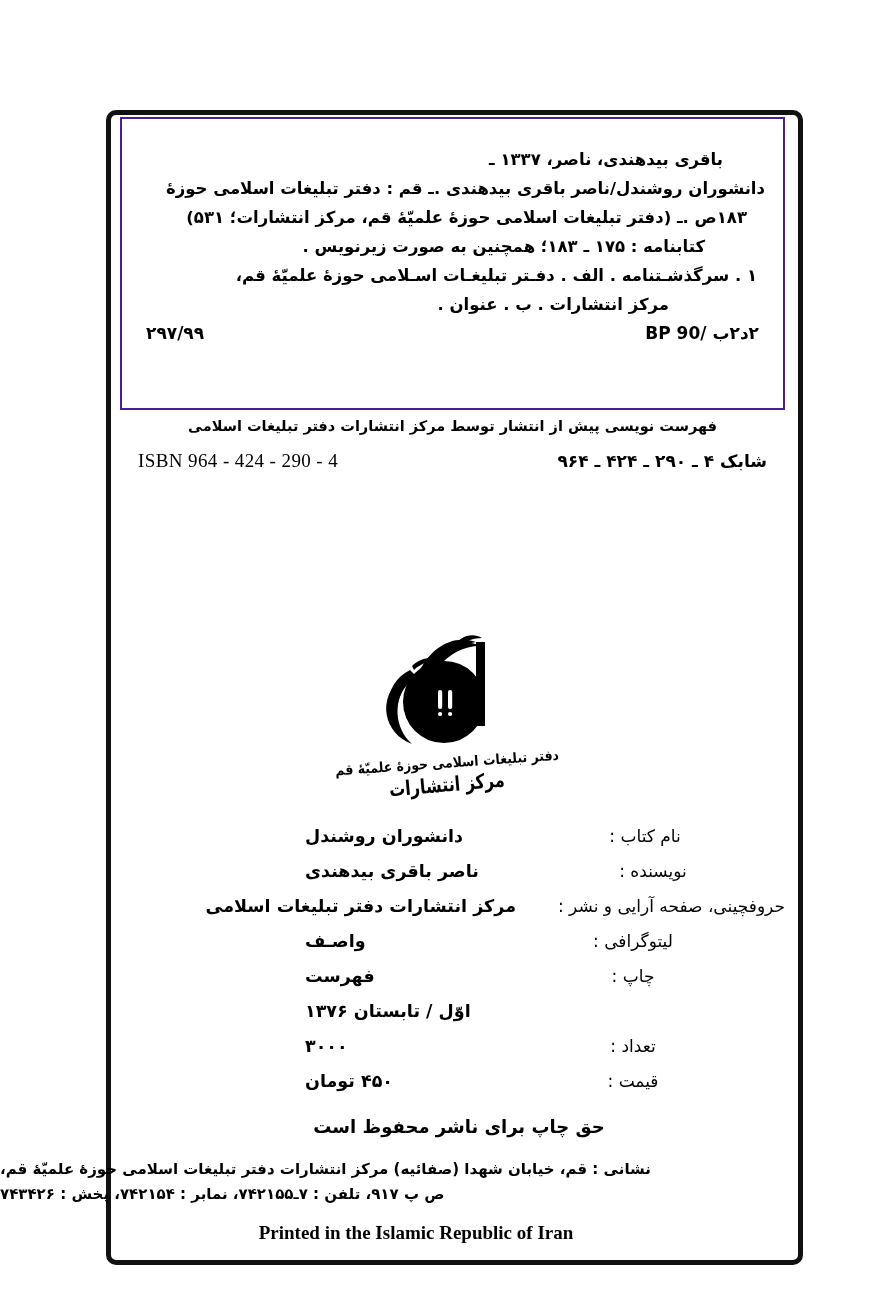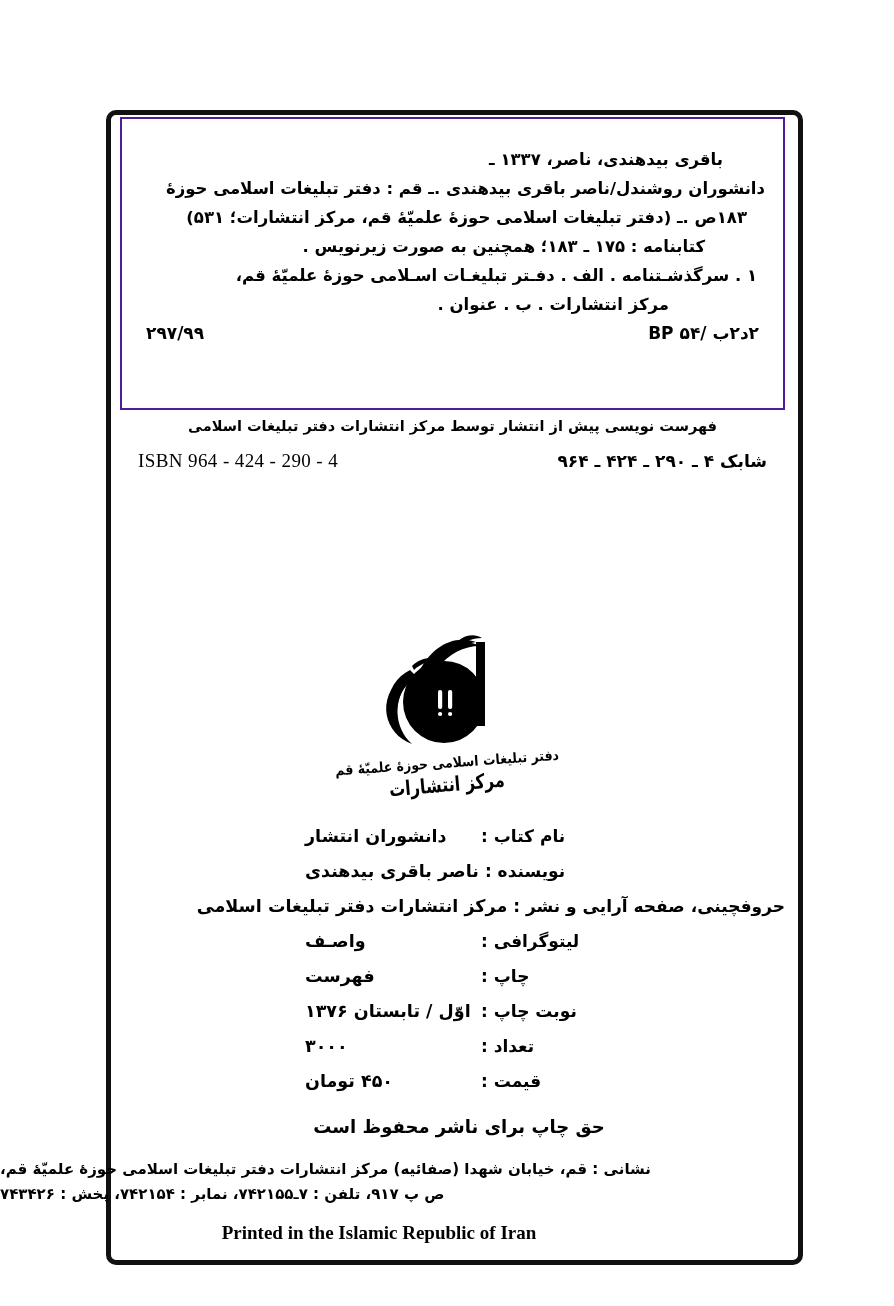--- a/index.html
+++ b/index.html
@@ -163,26 +163,27 @@
     direction: rtl;
   }
   .colophon-row {
     display: flex;
     flex-direction: row;
     align-items: baseline;
     height: 35px;
   }
   .col-label {
     width: 310px;
-    text-align: left;
+    text-align: center;
     font-size: 17px;
-    font-weight: 700;
+    font-weight: 400;
     white-space: nowrap;
     padding-left: 6px;
     box-sizing: border-box;
+    margin-left: 36px;
   }
   .col-value {
     flex: 1;
     text-align: left;
     font-size: 17.5px;
     font-weight: 700;
     white-space: nowrap;
     padding-left: 185px;
     box-sizing: border-box;
   }
@@ -213,40 +214,41 @@
   .addr .ln { display: block; }
   .printed {
     position: absolute;
     left: 0;
     top: 1222px;
     width: 758px;
     text-align: center;
     font-family: "Liberation Serif", serif;
     font-size: 19px;
     font-weight: 700;
+    padding-left: 37px;
   }
 </style>
 </head>
 <body>
 
 <div class="page-inner">
 
   <div class="page-frame"></div>
 
   <div class="cip-box">
     <div class="cip-line indent-1">باقری بیدهندی، ناصر، ۱۳۳۷ ـ</div>
     <div class="cip-line indent-2">دانشوران روشندل/ناصر باقری بیدهندی .ـ قم : دفتر تبلیغات اسلامی حوزهٔ</div>
     <div class="cip-line indent-4">۱۸۳ص .ـ (دفتر تبلیغات اسلامی حوزهٔ علمیّهٔ قم، مرکز انتشارات؛ ۵۳۱)</div>
     <div class="cip-line indent-5">کتابنامه : ۱۷۵ ـ ۱۸۳؛ همچنین به صورت زیرنویس .</div>
     <div class="cip-line indent-6">۱ . سرگذشـتنامه .      الف . دفـتر تبلیغـات اسـلامی حوزهٔ علمیّهٔ قم،</div>
     <div class="cip-line indent-7">مرکز انتشارات .    ب . عنوان .</div>
 
     <div class="cip-callnum">
       <div class="callnum-left">۲۹۷/۹۹</div>
-      <div class="callnum-right">۲د۲ب /۵۴ BP</div>
+      <div class="callnum-right">۲د۲ب /90 BP</div>
     </div>
   </div>
 
   <div class="cip-note">فهرست نویسی پیش از انتشار توسط مرکز انتشارات دفتر تبلیغات اسلامی</div>
 
   <div class="isbn-row">
     <div class="isbn-latin">ISBN 964 - 424 - 290 - 4</div>
     <div class="isbn-fa">شابک ۴ ـ ۲۹۰ ـ ۴۲۴ ـ ۹۶۴</div>
   </div>
 
@@ -274,21 +276,21 @@
       </svg>
     </div>
     <div class="emblem-cap1">دفتر تبلیغات اسلامی حوزهٔ علمیّهٔ قم</div>
     <div class="emblem-cap2">مرکز انتشارات</div>
   </div>
 
   <div class="colophon">
 
     <div class="colophon-row">
       <div class="col-label">نام کتاب :</div>
-      <div class="col-value">دانشوران انتشار</div>
+      <div class="col-value">دانشوران روشندل</div>
     </div>
 
     <div class="colophon-row">
       <div class="col-label">نویسنده :</div>
       <div class="col-value">ناصر باقری بیدهندی</div>
     </div>
 
     <div class="colophon-row">
       <div class="col-label">حروفچینی، صفحه آرایی و نشر :</div>
       <div class="col-value">مرکز انتشارات دفتر تبلیغات اسلامی</div>
@@ -298,21 +300,20 @@
       <div class="col-label">لیتوگرافی :</div>
       <div class="col-value">واصـف</div>
     </div>
 
     <div class="colophon-row">
       <div class="col-label">چاپ :</div>
       <div class="col-value">فهرست</div>
     </div>
 
     <div class="colophon-row">
-      <div class="col-label">نوبت چاپ :</div>
       <div class="col-value">اوّل / تابستان ۱۳۷۶</div>
     </div>
 
     <div class="colophon-row">
       <div class="col-label">تعداد :</div>
       <div class="col-value">۳۰۰۰</div>
     </div>
 
     <div class="colophon-row">
       <div class="col-label">قیمت :</div>

